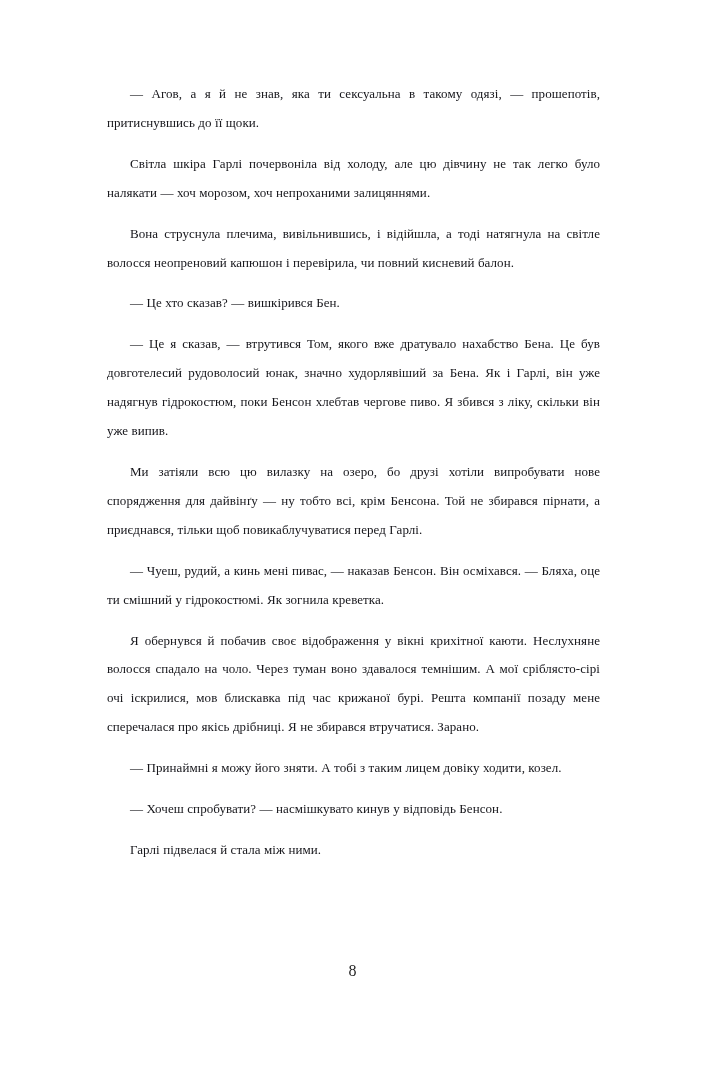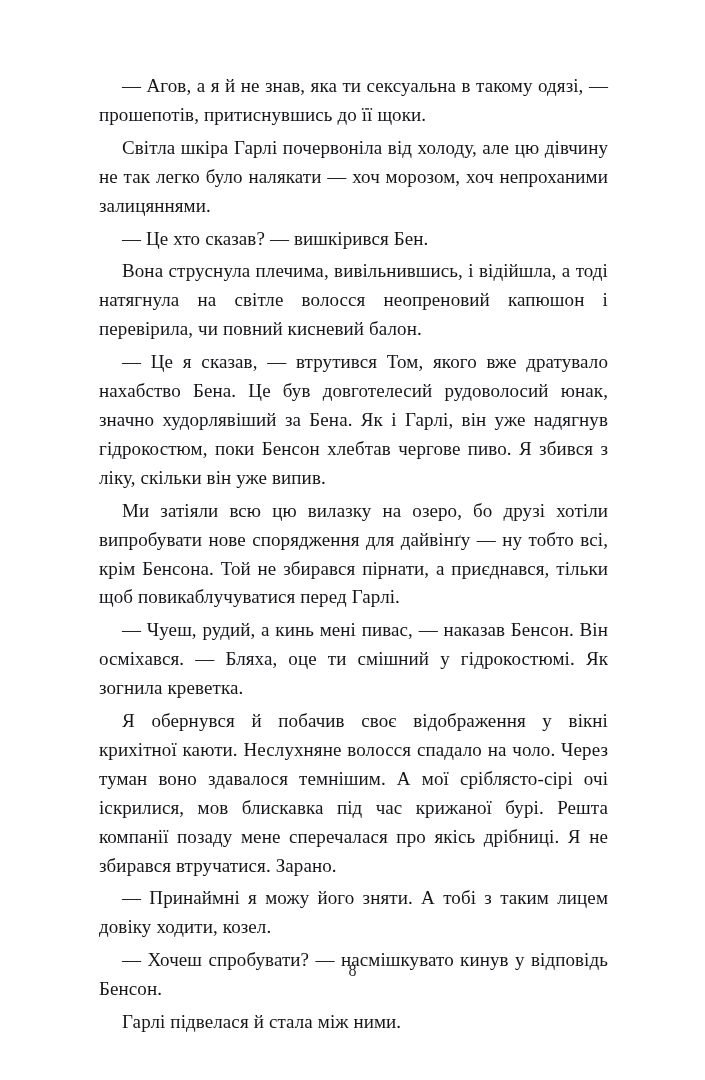--- a/index.html
+++ b/index.html
@@ -19,23 +19,23 @@
   }
 
   .text-block {
     position: absolute;
     left: 95px;
     top: 68px;
     width: 517px;
   }
 
   .para {
-    margin: 4px;
+    margin: 12px;
     font-family: "Liberation Serif", "DejaVu Serif", serif;
-    font-size: 19px;
+    font-size: 13px;
     line-height: 28.9px;
     color: #15151a;
     text-align: justify;
     text-justify: inter-word;
     text-indent: 23px;
     hyphens: manual;
     -webkit-hyphens: manual;
     word-spacing: 0.1px;
     letter-spacing: 0.005em;
   }
@@ -57,22 +57,22 @@
   }
 </style>
 </head>
 <body>
 
 <div class="page">
 
   <div class="text-block">
     <p class="para last-line-free">— Агов, а я й не знав, яка ти сексуальна в такому одязі, — прошепотів, притиснувшись до її щоки.</p>
     <p class="para last-line-free">Світла шкіра Гарлі почервоніла від холоду, але цю дівчину не так легко було налякати — хоч морозом, хоч непроханими залицяннями.</p>
+    <p class="para last-line-free">Вона струснула плечима, вивільнившись, і відійшла, а тоді натягнула на світле волосся неопреновий капюшон і перевірила, чи повний кисневий балон.</p>
     <p class="para last-line-free">— Це хто сказав? — вишкірився Бен.</p>
-    <p class="para last-line-free">Вона струснула плечима, вивільнившись, і відійшла, а тоді натягнула на світле волосся неопреновий капюшон і перевірила, чи повний кисневий балон.</p>
     <p class="para last-line-free">— Це я сказав, — втрутився Том, якого вже дратувало нахабство Бена. Це був довготелесий рудоволосий юнак, значно худорлявіший за Бена. Як і Гарлі, він уже надягнув гідрокостюм, поки Бенсон хлебтав чергове пиво. Я збився з ліку, скільки він уже випив.</p>
     <p class="para last-line-free">Ми затіяли всю цю вилазку на озеро, бо друзі хотіли випробувати нове спорядження для дайвінґу — ну тобто всі, крім Бенсона. Той не збирався пірнати, а приєднався, тільки щоб повикаблучуватися перед Гарлі.</p>
     <p class="para last-line-free">— Чуеш, рудий, а кинь мені пивас, — наказав Бенсон. Він осміхався. — Бляха, оце ти смішний у гідрокостюмі. Як зогнила креветка.</p>
     <p class="para last-line-free">Я обернувся й побачив своє відображення у вікні крихітної каюти. Неслухняне волосся спадало на чоло. Через туман воно здавалося темнішим. А мої сріблясто-сірі очі іскрилися, мов блискавка під час крижаної бурі. Решта компанії позаду мене сперечалася про якісь дрібниці. Я не збирався втручатися. Зарано.</p>
     <p class="para last-line-free">— Принаймні я можу його зняти. А тобі з таким лицем довіку ходити, козел.</p>
     <p class="para last-line-free">— Хочеш спробувати? — насмішкувато кинув у відповідь Бенсон.</p>
     <p class="para last-line-free">Гарлі підвелася й стала між ними.</p>
   </div>
 
   <div class="folio">8</div>

